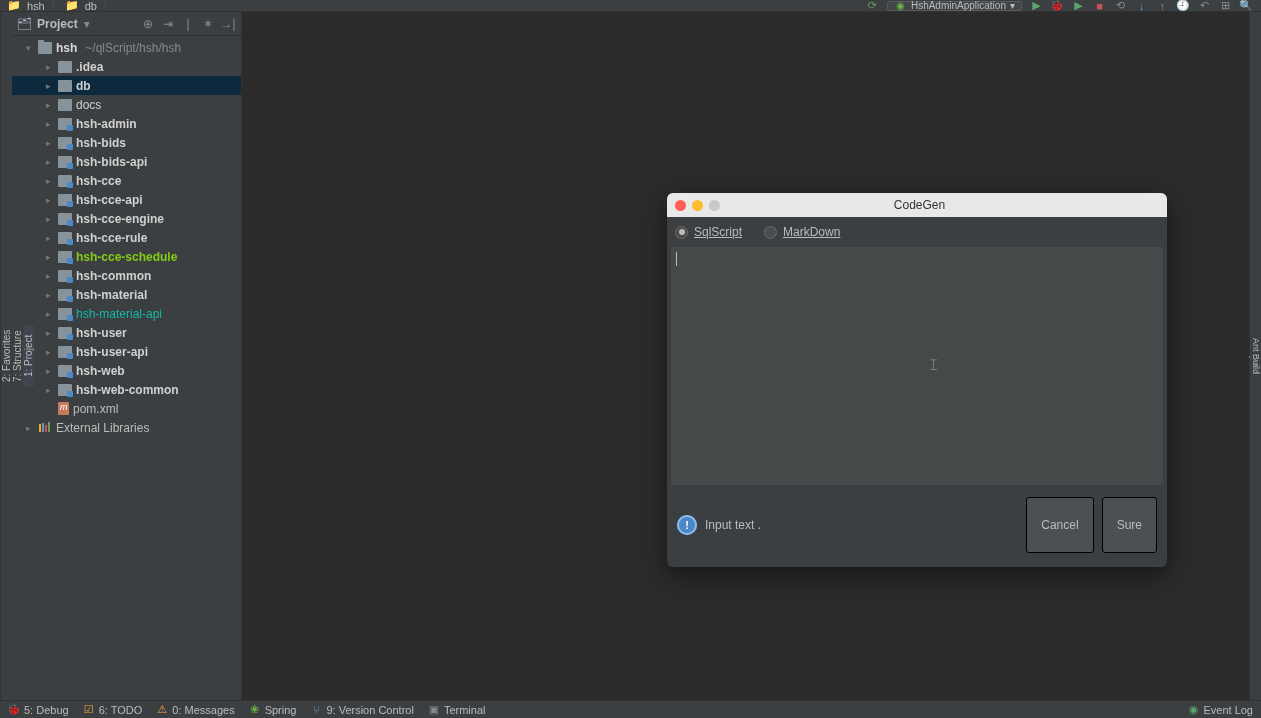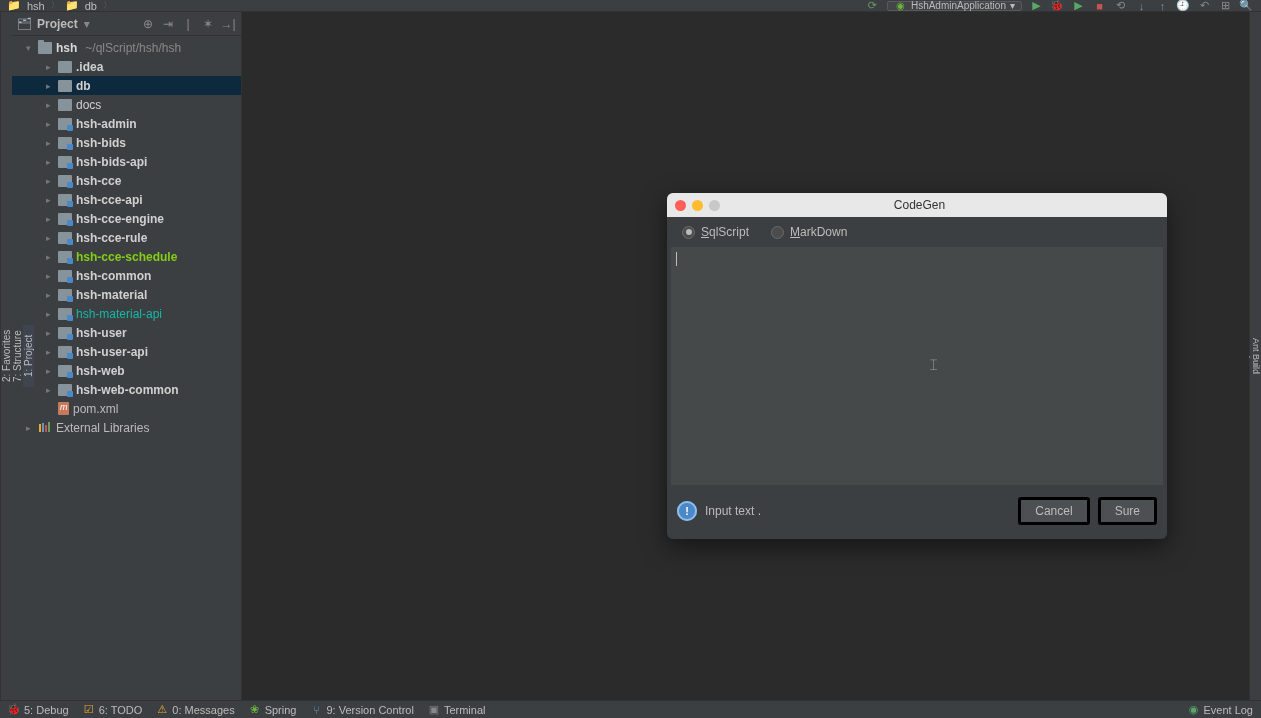--- a/index.html
+++ b/index.html
@@ -52,33 +52,33 @@
 
 
 .dialog { position: absolute; left: 381px; top: 181px; width: 500px; background: #3c3f41; border-radius: 6px; box-shadow: 0 8px 24px rgba(0,0,0,.5); overflow: hidden; margin-left: 44px; }
 .dialog-title { height: 24px; background: #e8e8e8; display: flex; align-items: center; padding: 0 8px; font-size: 12px; color: #333; }
 .traffic { display: flex; gap: 6px; }
 .traffic span { width: 11px; height: 11px; border-radius: 50%; display:inline-block; }
 .traffic .red { background: #ff5f57; }
 .traffic .yellow { background: #febc2e; }
 .traffic .grey { background: #c8c8c8; }
 .dialog-title .title { flex:1; text-align: center; margin-left: -40px; color:#333; }
-.dialog-radio { padding: 8px 15px; display: flex; gap: 22px; font-size: 12px; color: #bbbbbb; }
+.dialog-radio { padding: 8px 8px; display: flex; gap: 22px; font-size: 12px; color: #bbbbbb; text-decoration: underline; }
 .radio-opt { display: flex; align-items: center; gap: 6px; }
 .radio-opt .dot { width: 13px; height: 13px; border: 1px solid #6a6a6a; border-radius: 50%; display:inline-flex; align-items:center; justify-content:center; background:#4c4c4c; }
 .radio-opt .dot.on::after { content:""; width:6px; height:6px; border-radius:50%; background:#bbbbbb; }
 .radio-opt .underline { text-decoration: underline; }
 .dialog-textarea { margin: 0 4px; background: #45494a; height: 238px; border: 1px solid #46494b; position: relative; }
 .dialog-textarea .caret { position:absolute; left:4px; top:4px; width:1px; height:14px; background:#bbbbbb; }
 .dialog-textarea .text-cursor-icon { position:absolute; left:256px; top:108px; font-size:16px; color:#888; }
 .dialog-footer { display: flex; align-items: center; padding: 12px 10px 14px; gap: 8px; }
 .info-icon { width: 20px; height: 20px; border-radius: 50%; background: #4a88c7; color:#fff; font-weight:bold; display:inline-flex; align-items:center; justify-content:center; font-size:11px; box-shadow: inset 0 0 0 2px #8fbce8; }
 .dialog-footer .hint { color:#bbbbbb; font-size: 12px; }
 .dialog-footer .spacer { flex:1; }
-.btn { background: #4c5052; border: 3px solid #000000; color:#bbbbbb; padding: 4px 14px; border-radius: 3px; font-size: 12px; }
+.btn { background: #4c5052; border: 1px solid #000000; color:#bbbbbb; padding: 20px 14px; border-radius: 3px; font-size: 12px; }
 
 .statusbar { height: 18px; background: #3c3f41; border-top: 1px solid #323232; font-size: 11px; display: flex; align-items: center; padding: 0 8px; gap: 14px; color: #bbbbbb; }
 .statusbar .item { display: flex; align-items: center; gap: 4px; }
 .statusbar .spacer { flex:1; }
 .si { width:12px; height:12px; display:inline-flex; align-items:center; justify-content:center; }
 </style>
 </head>
 <body>
 
 <div class="topbar">

